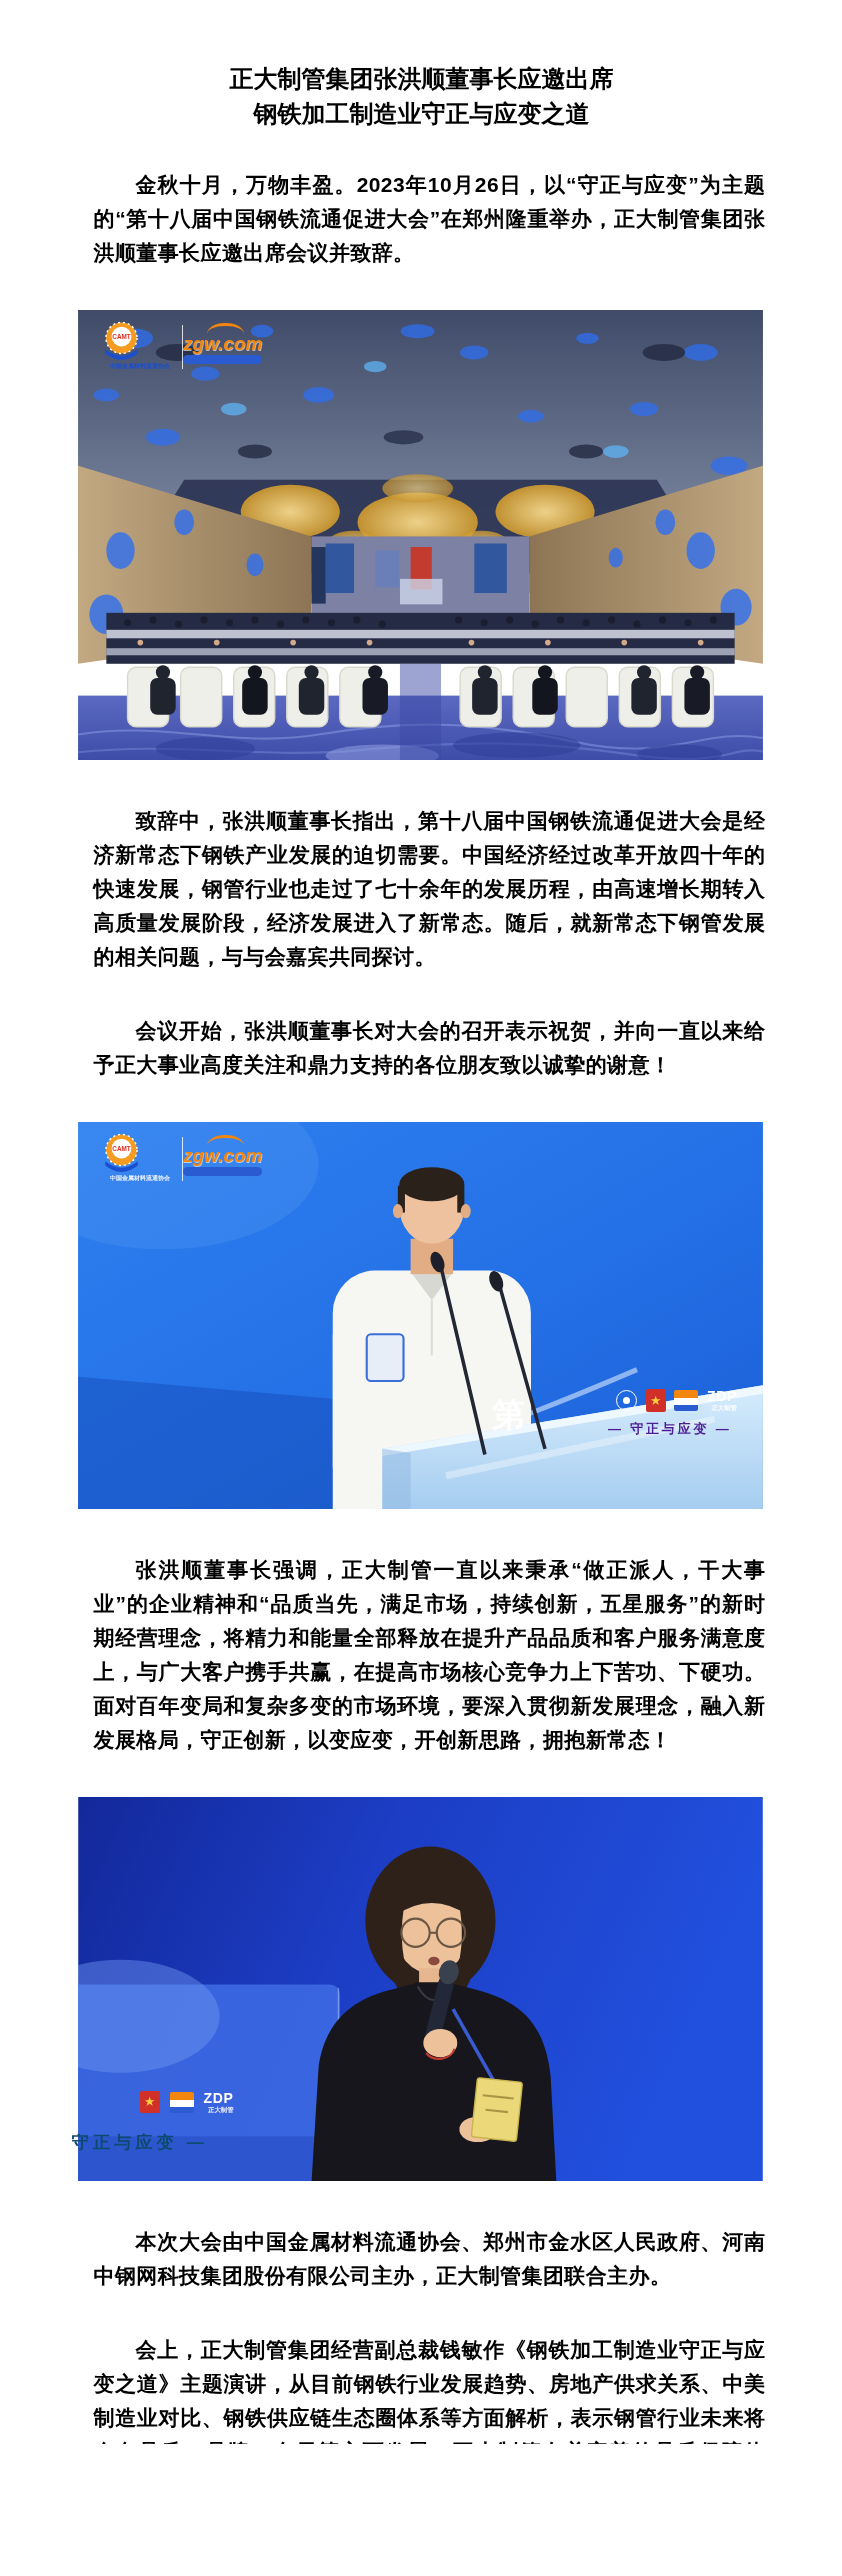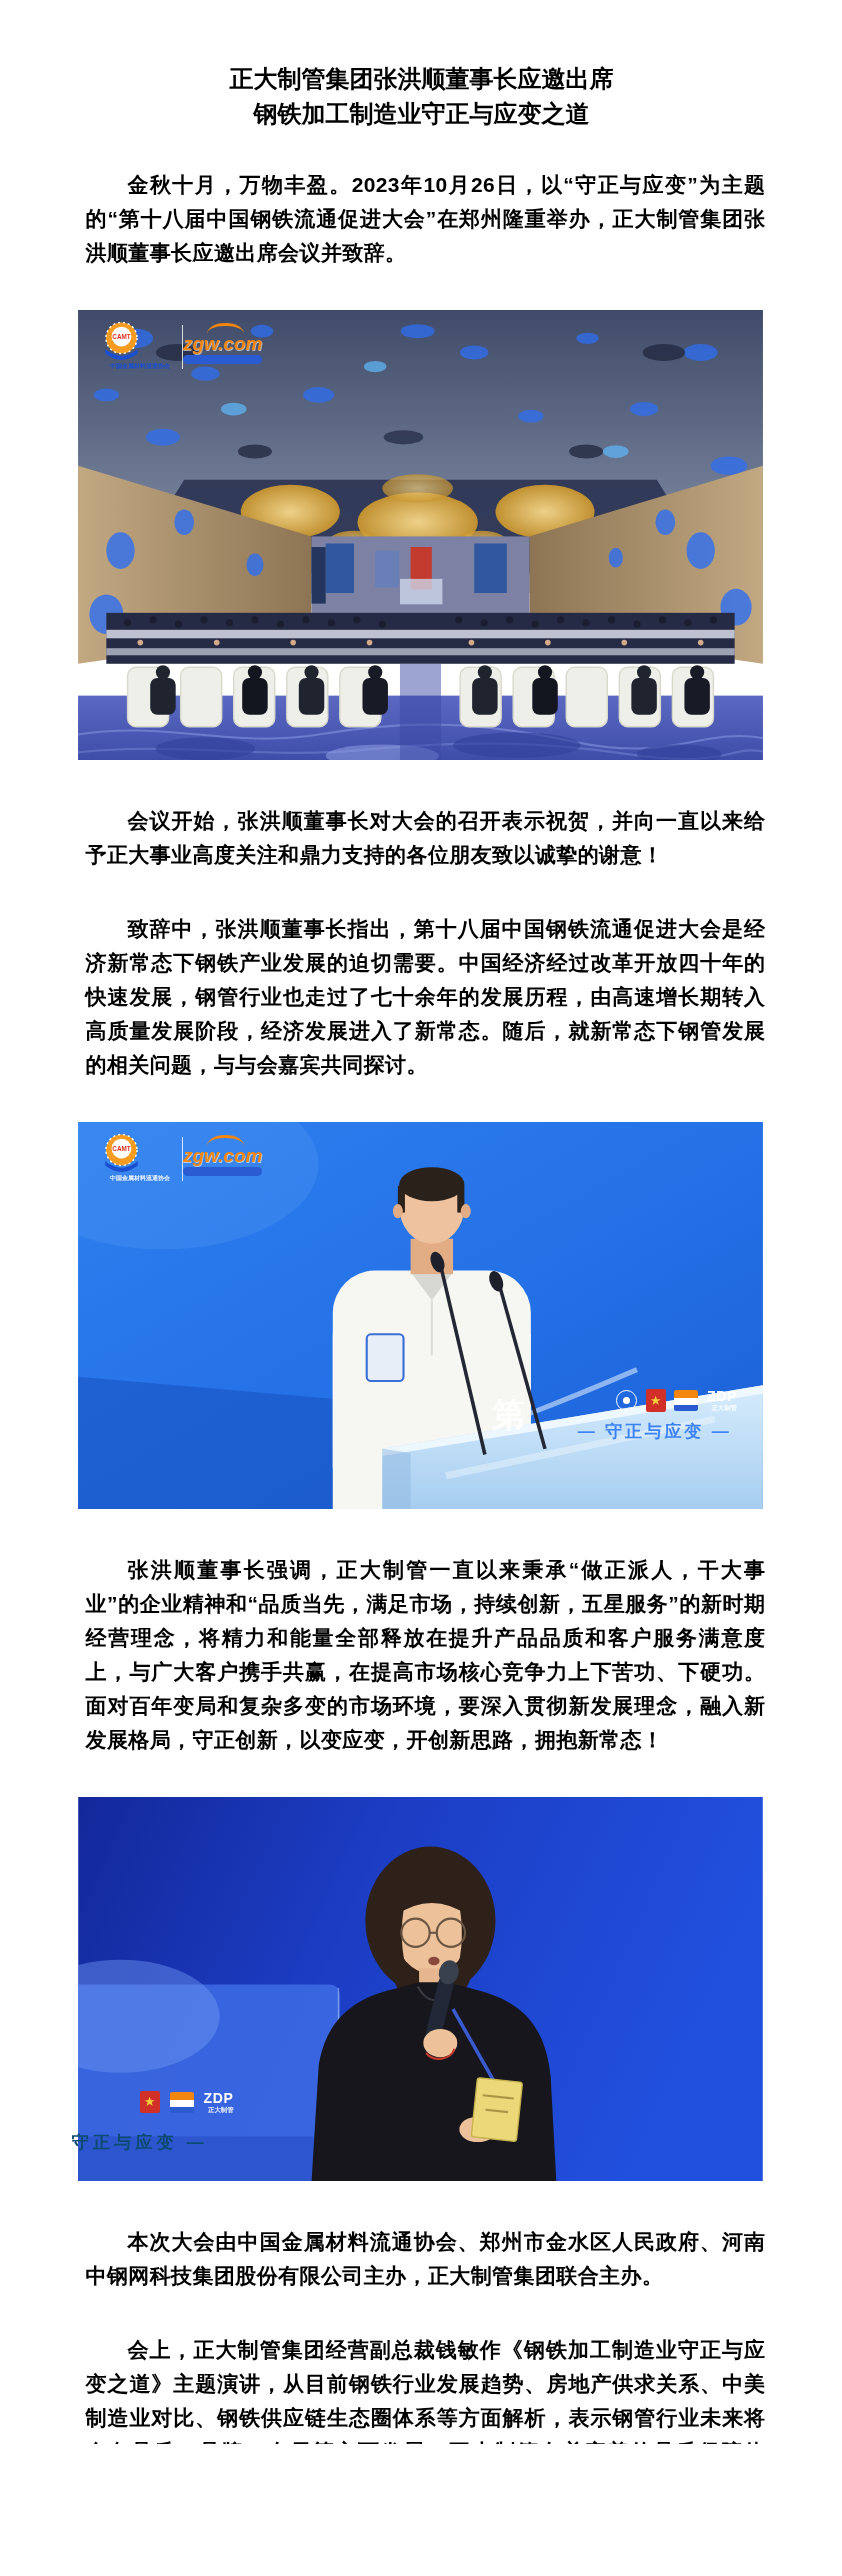--- a/index.html
+++ b/index.html
@@ -10,21 +10,21 @@
     font-family:"Liberation Sans","DejaVu Sans",sans-serif;
     color:#000;
   }
   .content{width:688px;margin:0 auto;}
   .title{
     font-size:24px;line-height:35px;font-weight:700;
     text-align:center;margin:0 0 37px 0;
   }
   .para{
     font-size:21px;line-height:34px;font-weight:700;
-    text-align:justify;text-indent:2em;margin:0 0 40px 8px;
+    text-align:justify;text-indent:2em;margin:0 0 40px 16px;
     letter-spacing:0.4px;
   }
   figure.photo{margin:2.8px 0 44px 0;position:relative;width:685px;padding:0;}
   figure.photo svg{display:block;}
 
   
   .p-logos{position:absolute;top:11.3px;left:20px;display:flex;align-items:flex-start;}
   .logo-camt{width:84px;text-align:center;}
   .camt-caption{display:block;font-size:7px;font-weight:700;white-space:nowrap;transform:scale(.86);transform-origin:center;margin-top:-1.4px;}
   .caption-blue{color:#1a4fd0;}
@@ -38,21 +38,21 @@
   
   .backdrop-char{position:absolute;left:60.5%;top:70%;color:#fff;font-size:33px;font-weight:700;}
   .mini-logos{position:absolute;right:25.5px;top:69%;display:flex;gap:8.5px;align-items:center;}
   .ml-circle{width:21px;height:21px;border-radius:50%;border:1.4px solid #fff;box-sizing:border-box;position:relative;}
   .ml-circle::after{content:"";position:absolute;left:5.7px;top:5.7px;width:7px;height:7px;border-radius:50%;background:#fff;}
   .ml-red{width:20px;height:22.6px;background:#d03028;border-radius:2.1px;display:flex;align-items:center;justify-content:center;}
   .ml-stripes{width:24px;height:21px;border-radius:2.1px;background:linear-gradient(180deg,#f2860f 0 40%,#fff 40% 70%,#2a5bd0 70% 100%);}
   .ml-zdp{color:#fff;text-align:right;font-weight:700;line-height:1;}
   .ml-zdp .zdp-main{font-size:14px;letter-spacing:0.7px;display:block;}
   .ml-zdp .zdp-sub{font-size:6.4px;display:block;margin-top:1.4px;opacity:.9;}
-  .slogan2{position:absolute;right:31px;top:77%;color:#3b82f6;font-size:17px;font-weight:700;letter-spacing:2.8px;}
+  .slogan2{position:absolute;right:31px;top:77%;color:#4c1d95;font-size:13px;font-weight:700;letter-spacing:2.8px;}
 
   
   .mini-logos3{position:absolute;left:62px;top:76.5%;display:flex;gap:10px;align-items:center;}
   .slogan3{position:absolute;left:-5.7px;top:87%;color:#0c4a6e;font-size:17px;font-weight:700;letter-spacing:4.2px;white-space:nowrap;}
 </style>
 </head>
 <body>
 
 <div class="page">
   <div class="content">
@@ -271,22 +271,22 @@
         </div>
         <div class="logo-sep"></div>
         <div class="logo-zgw">
           <span class="zgw-arc"></span>
           <span class="zgw-text">zgw.com</span>
           <span class="zgw-bar"></span>
         </div>
       </div>
     </figure>
 
+    <p class="para">致辞中，张洪顺董事长指出，第十八届中国钢铁流通促进大会是经济新常态下钢铁产业发展的迫切需要。中国经济经过改革开放四十年的快速发展，钢管行业也走过了七十余年的发展历程，由高速增长期转入高质量发展阶段，经济发展进入了新常态。随后，就新常态下钢管发展的相关问题，与与会嘉宾共同探讨。</p>
     <p class="para">会议开始，张洪顺董事长对大会的召开表示祝贺，并向一直以来给予正大事业高度关注和鼎力支持的各位朋友致以诚挚的谢意！</p>
-    <p class="para">致辞中，张洪顺董事长指出，第十八届中国钢铁流通促进大会是经济新常态下钢铁产业发展的迫切需要。中国经济经过改革开放四十年的快速发展，钢管行业也走过了七十余年的发展历程，由高速增长期转入高质量发展阶段，经济发展进入了新常态。随后，就新常态下钢管发展的相关问题，与与会嘉宾共同探讨。</p>
 
     <figure class="photo">
       <svg viewBox="0 0 968 547" width="685" height="387">
         <defs>
           <linearGradient id="g-bg2" x1="0" y1="0" x2="1" y2="1">
             <stop offset="0" stop-color="#2e80f0"></stop>
               <stop offset=".55" stop-color="#2470e6"></stop>
               <stop offset="1" stop-color="#1b5fd6"></stop>
           </linearGradient>
           <linearGradient id="g-pod" x1="0" y1="0" x2="0" y2="1">

